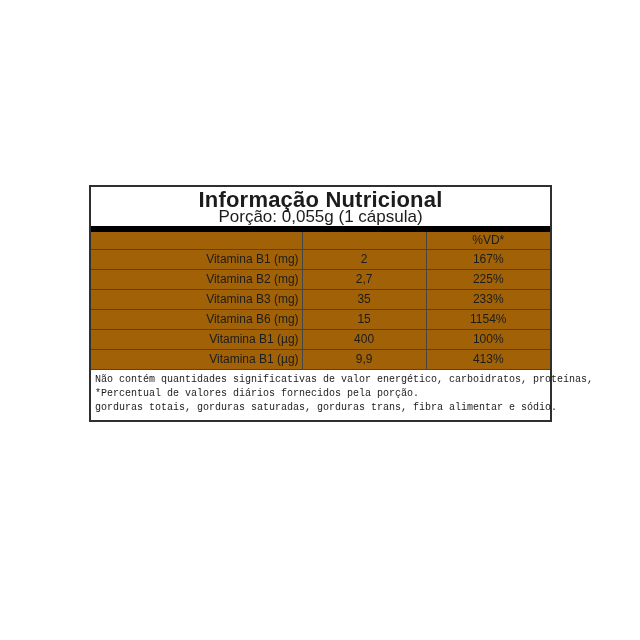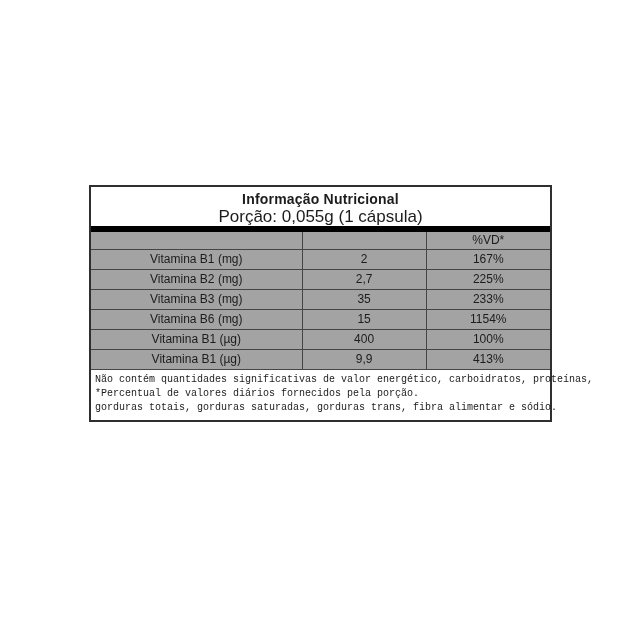--- a/index.html
+++ b/index.html
@@ -24,21 +24,21 @@
     width: 463px;
     border: 2px solid #2f2f2f;
     background: #ffffff;
   }
   .title-block {
     text-align: center;
     padding: 2px 2px 3px 2px;
   }
   .label-title {
     margin: 0;
-    font-size: 14px;
+    font-size: 22px;
     line-height: 21px;
     font-weight: bold;
     letter-spacing: 0.2px;
   }
   .serving-size {
     font-size: 17px;
     line-height: 13px;
   }
   .heavy-rule {
     height: 6px;
@@ -53,24 +53,24 @@
   table.nutrition-table col.c-nutrient { width: 46%; }
   table.nutrition-table col.c-amount   { width: 27%; }
   table.nutrition-table col.c-dv       { width: 27%; }
   table.nutrition-table td {
     border: 1px solid #454545;
     font-size: 12px;
     line-height: 14px;
     padding: 0 3px;
     height: 20px;
     vertical-align: middle;
-    background: #a3a3a3;
+    background: #a16207;
   }
   table.nutrition-table tr.header-row td { height: 17px; }
-  table.nutrition-table td.cell-nutrient { text-align: center; }
+  table.nutrition-table td.cell-nutrient { text-align: right; }
   table.nutrition-table td.cell-amount,
   table.nutrition-table td.cell-dv { text-align: center; }
   
   table.nutrition-table tr td:first-child { border-left: none; }
   table.nutrition-table tr td:last-child  { border-right: none; }
   table.nutrition-table tr.header-row td  { border-top: none; }
   .footnotes {
     padding: 3px 4px 5px 4px;
     font-size: 10px;
     line-height: 14px;

